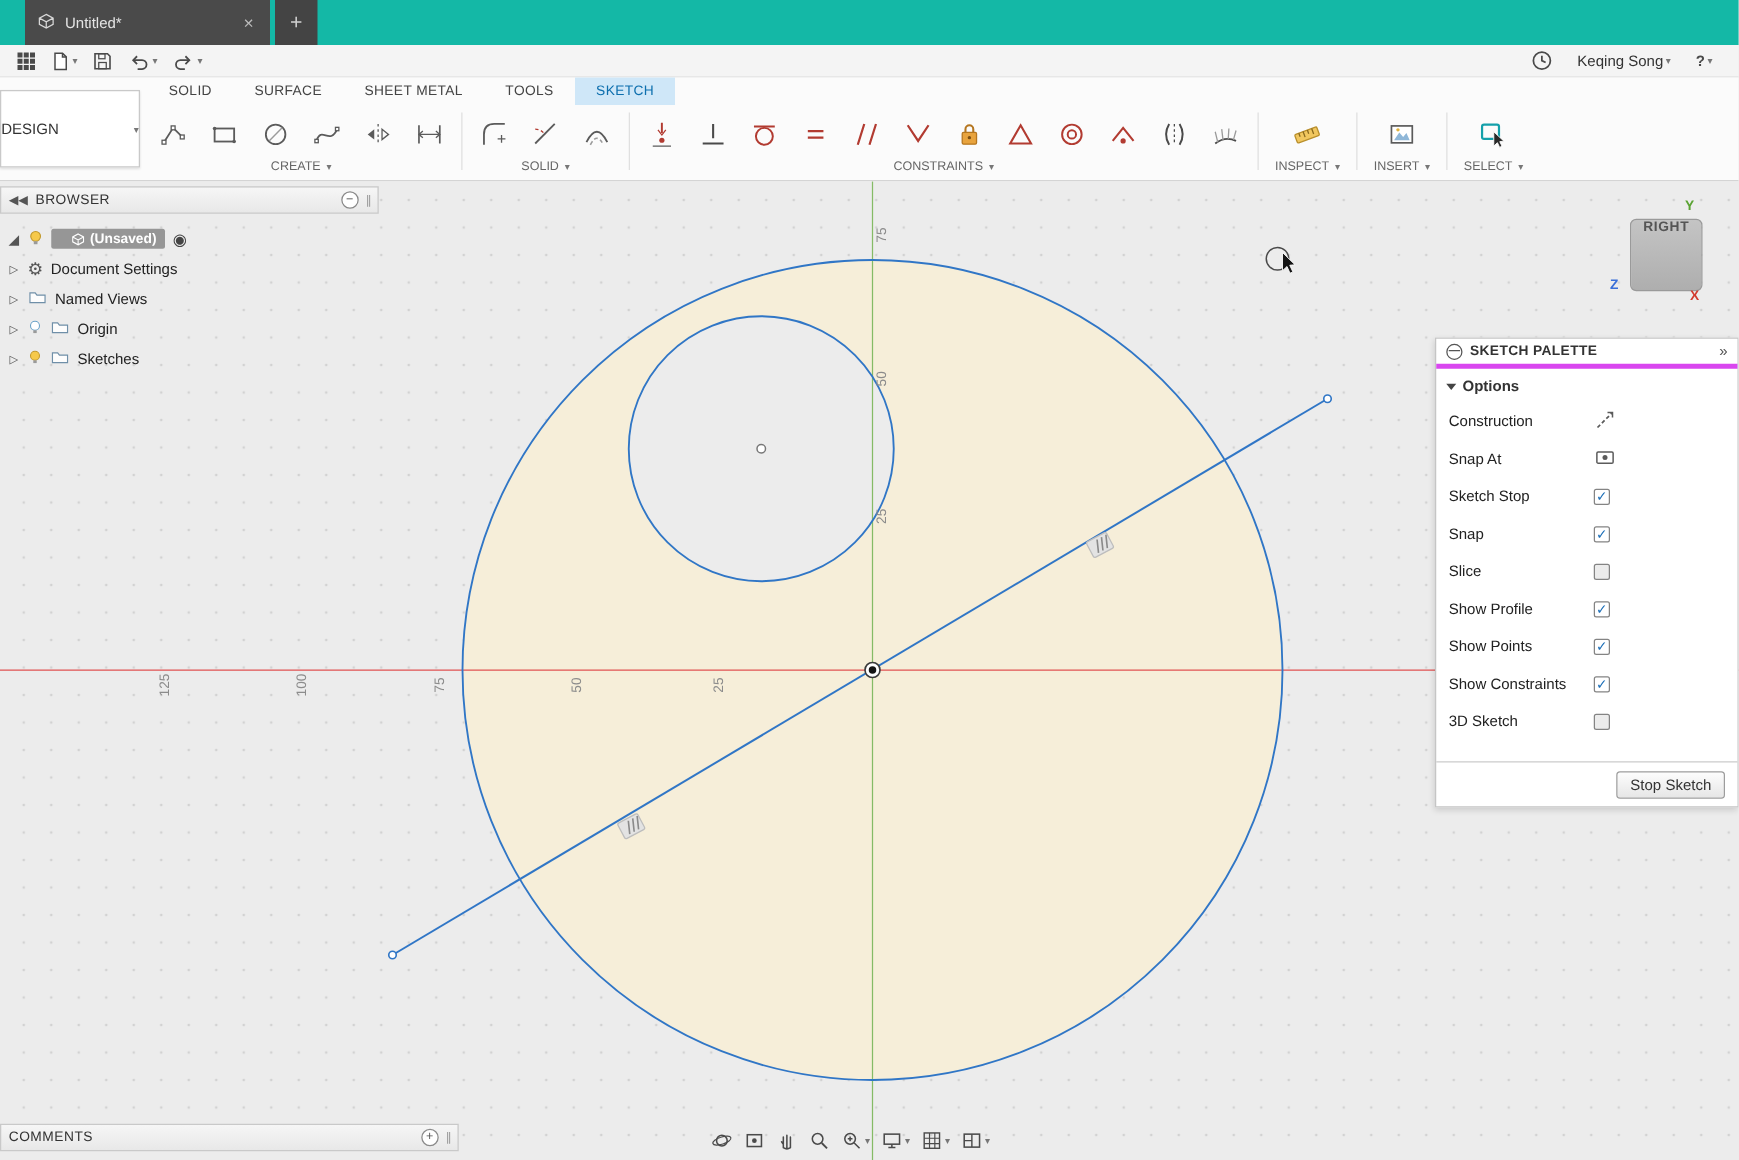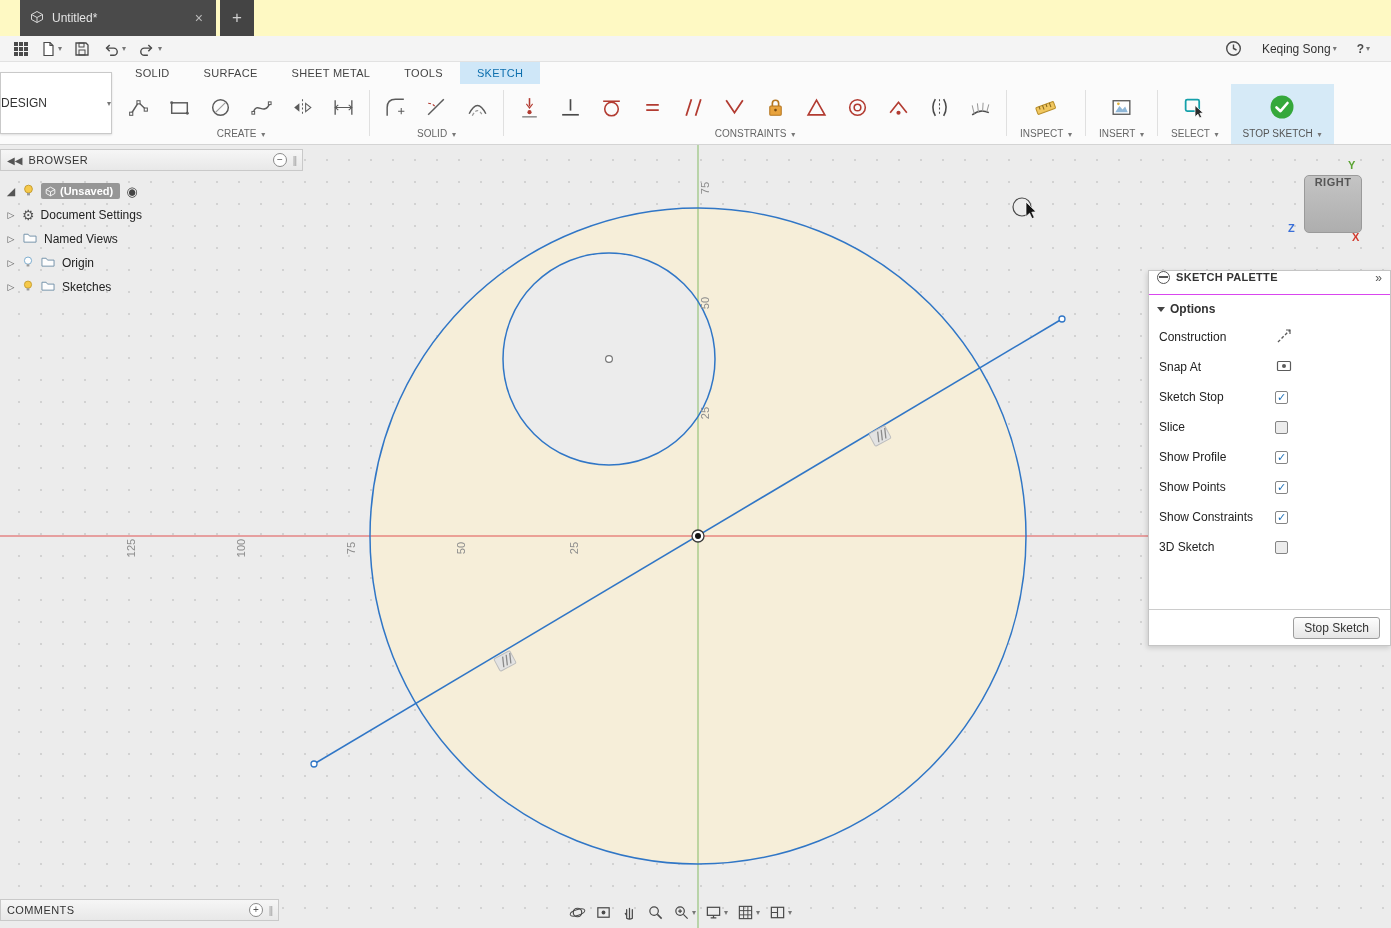--- a/index.html
+++ b/index.html
@@ -1,20 +1,20 @@
 <!DOCTYPE html>
 <html><head>
 <meta charset="utf-8">
 <style>
   *{box-sizing:border-box;margin:0;padding:0}
   html,body{width:1391px;height:928px;overflow:hidden}
   body{font-family:"Liberation Sans","DejaVu Sans",sans-serif;font-size:12px;color:#333;background:#ececec;position:relative}
 
   
-  .tabbar{position:absolute;left:0;top:0;width:1391px;height:36px;background:#fef9c3;display:flex;align-items:stretch}
+  .tabbar{position:absolute;left:0;top:0;width:1391px;height:36px;background:#14b8a6;display:flex;align-items:stretch}
   .doc-tab{margin-left:20px;width:196px;background:#4a4a4a;display:flex;align-items:center;gap:8px;padding:0 10px;color:#e4e4e4}
   .doc-tab .title{font-size:12px;flex:1}
   .tab-close{color:#bbb;font-size:14px;cursor:pointer;padding:0 3px}
   .new-tab{width:34px;margin-left:4px;background:#444;display:flex;align-items:center;justify-content:center;color:#cfcfcf;font-size:17px}
 
   
   .qat{position:absolute;left:0;top:36px;width:1391px;height:26px;background:#f4f4f4;border-bottom:1px solid #e2e2e2;display:flex;align-items:center;padding:0 8px;gap:2px}
   .qbtn{height:22px;display:flex;align-items:center;justify-content:center;padding:0 5px;border-radius:2px;color:#4a4a4a}
   .caret{font-size:8px;color:#777;margin-left:2px}
   .qat-right{margin-left:auto;display:flex;align-items:center;gap:10px;padding-right:8px}
@@ -53,46 +53,46 @@
   
   .browser{position:absolute;left:0;top:4px;width:303px;z-index:5}
   .panel-bar{height:22px;background:linear-gradient(#f6f6f6,#e8e8e8);border:1px solid #c9c9c9;display:flex;align-items:center;padding:0 6px;gap:6px}
   .panel-bar .bar-title{font-size:11px;color:#333;letter-spacing:.4px;flex:1}
   .bar-btn{width:14px;height:14px;border:1px solid #8a8a8a;border-radius:50%;display:flex;align-items:center;justify-content:center;font-size:10px;color:#555;line-height:1;background:#fff}
   .grip{color:#9a9a9a;font-size:10px;letter-spacing:-1px}
   .collapse-arrows{font-size:10px;color:#555}
   .tree{padding:8px 0 0 6px}
   .tree-row{display:flex;align-items:center;height:24px;gap:6px}
   .tw{width:10px;text-align:center;color:#555;font-size:9px}
-  .root-pill{background:#969696;border-radius:2px;color:#fff;font-size:11px;font-weight:bold;display:flex;align-items:center;gap:4px;padding:2px 7px 2px 4px}
+  .root-pill{background:#969696;border-radius:2px;color:#fff;font-size:11px;font-weight:bold;display:flex;align-items:center;gap:4px;padding:2px 7px 2px 16px}
   .tree-label{font-size:12px;color:#222}
   .gear-glyph{font-size:14px;color:#555;line-height:1}
   .record-glyph{font-size:13px;color:#444;line-height:1}
 
   
   .palette{position:absolute;left:1148px;top:125px;width:243px;height:376px;background:#fff;border:1px solid #c5c5c5;box-shadow:-1px 2px 5px rgba(0,0,0,.15);z-index:6;display:flex;flex-direction:column}
-  .palette-header{height:24px;border-bottom:1px solid #d946ef;display:flex;padding:0 8px;gap:6px}
+  .palette-header{height:24px;border-bottom:4px solid #d946ef;display:flex;align-items:center;padding:0 8px;gap:6px}
   .palette-header .ph-title{flex:1;font-size:11px;font-weight:bold;color:#333;letter-spacing:.3px}
   .ph-icon{width:13px;height:13px;border:1.4px solid #555;border-radius:50%;position:relative}
   .ph-icon::after{content:"";position:absolute;left:1px;right:1px;top:4.2px;height:1.4px;background:#555}
   .ph-arrows{color:#555;font-size:12px}
   .options-head{display:flex;align-items:center;gap:5px;padding:7px 24px 4px 8px;font-size:12px;font-weight:bold;color:#333}
   .tri-down{width:0;height:0;border-left:4px solid transparent;border-right:4px solid transparent;border-top:5px solid #444}
   .p-rows{padding:2px 0}
   .p-row{display:flex;align-items:center;height:30px;padding-left:10px}
   .p-label{width:116px;font-size:12px;color:#222}
   .checkbox{width:13px;height:13px;border:1px solid #848484;border-radius:2px;background:#fff;display:flex;align-items:center;justify-content:center;font-size:11px;color:transparent}
   .checkbox.checked{color:#1d6fb8;font-weight:bold}
   .checkbox.checked::after{content:"✓"}
   .checkbox:not(.checked){background:#ececec}
   .palette-footer{margin-top:auto;border-top:1px solid #ccc;height:36px;display:flex;align-items:center;justify-content:flex-end;padding:0 10px}
   .stop-btn{background:linear-gradient(#fdfdfd,#e6e6e6);border:1px solid #9d9d9d;border-radius:3px;padding:3px 10px;font-size:12px;color:#333}
 
   
-  .comments{position:absolute;left:0;top:754px;width:279px;z-index:5}
+  .comments{position:absolute;left:0;top:754px;width:367px;z-index:5}
 
   
   .navbar{position:absolute;left:566px;top:756px;z-index:5;display:flex;align-items:center;gap:3px}
   .nbtn{height:22px;display:flex;align-items:center;justify-content:center;padding:0 3px;border-radius:2px}
   .nbtn svg{width:17px;height:17px}
 </style>
 </head>
 <body>
 
 <div class="tabbar">
@@ -376,31 +376,20 @@
       <span class="tbtn">
           <svg viewBox="0 0 24 24">
             <rect x="3.5" y="4.5" width="13" height="11" rx="1.5" fill="none" stroke="#14a0aa" stroke-width="1.7"></rect>
             <path d="M12.5 10 L12.5 21 L15.3 18.4 L17 22 L18.8 21 L17.1 17.6 L20.3 17.2 Z" fill="#2a2a2a" stroke="#fff" stroke-width="0.7"></path>
           </svg>
         </span>
     </div>
     <div class="tb-label"><span>SELECT</span> <span class="caret">▾</span></div>
   </div>
 
-  <div class="tb-group stop">
-    <div class="tb-icons" style="justify-content:center">
-      <span class="tbtn">
-          <svg viewBox="0 0 28 28" style="width:28px;height:28px">
-            <circle cx="14" cy="14" r="11.5" fill="#35a83b"></circle>
-            <path d="M8.5 14.5 L12.5 18.2 L19.5 10" fill="none" stroke="#fff" stroke-width="2.6" stroke-linecap="round" stroke-linejoin="round"></path>
-          </svg>
-        </span>
-    </div>
-    <div class="tb-label"><span>STOP SKETCH</span> <span class="caret">▾</span></div>
-  </div>
 </div>
 
 <div class="canvas">
 
   <svg class="canvas-svg" width="1391" height="783" viewBox="0 0 1391 783">
 
     <circle cx="698" cy="391" r="328" fill="#f6eed9" stroke="none"></circle>
     <circle cx="609" cy="214" r="106" fill="#ececec" stroke="none"></circle>
 
     <line x1="0" y1="391" x2="1391" y2="391" stroke="#e05252" stroke-width="1"></line>
@@ -533,20 +522,24 @@
         <span><svg width="18" height="18" viewBox="0 0 18 18">
               <rect x="2.5" y="4.5" width="13" height="9" rx="1" fill="none" stroke="#5b5b5b" stroke-width="1.2"></rect>
               <circle cx="9" cy="9" r="2" fill="#5b5b5b"></circle>
             </svg></span>
       </div>
       <div class="p-row">
         <span class="p-label">Sketch Stop</span>
         <span class="checkbox checked"></span>
       </div>
       <div class="p-row">
+        <span class="p-label">Snap</span>
+        <span class="checkbox checked"></span>
+      </div>
+      <div class="p-row">
         <span class="p-label">Slice</span>
         <span class="checkbox"></span>
       </div>
       <div class="p-row">
         <span class="p-label">Show Profile</span>
         <span class="checkbox checked"></span>
       </div>
       <div class="p-row">
         <span class="p-label">Show Points</span>
         <span class="checkbox checked"></span>

